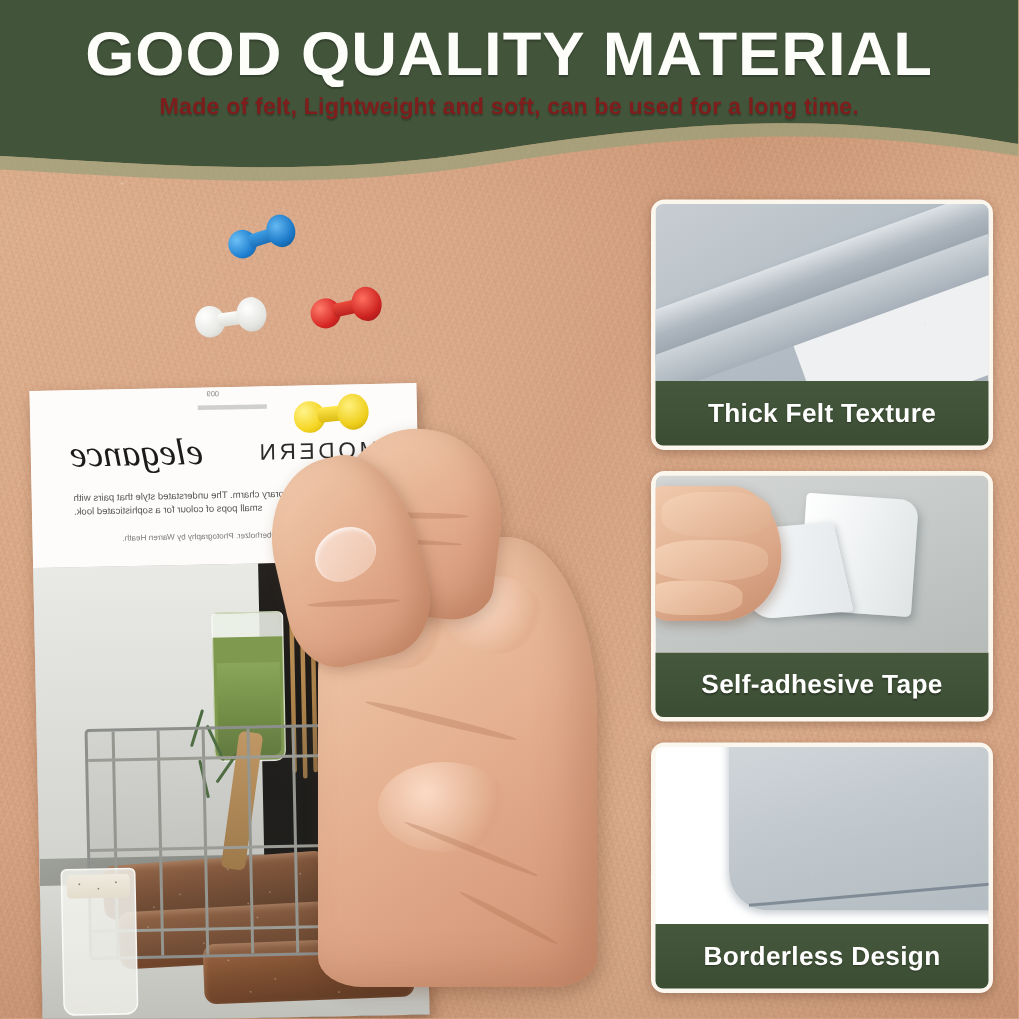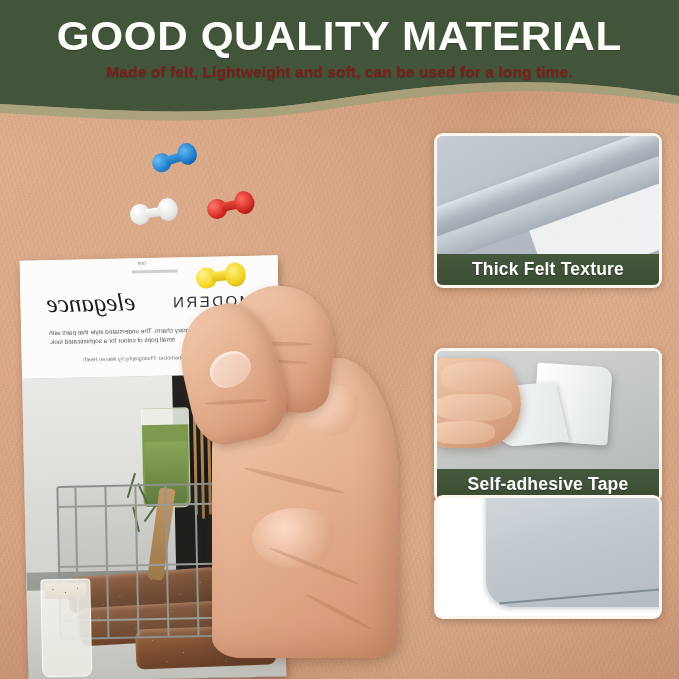--- a/index.html
+++ b/index.html
@@ -143,21 +143,21 @@
   .knuckle{position:absolute;border-radius:50%;
     background:radial-gradient(circle at 36% 34%, rgba(255,226,206,.85), rgba(214,156,122,.25) 70%, transparent 78%);}
   .crease{position:absolute;border-radius:50%;background:rgba(168,108,76,.30);}
 
   
   .card{position:absolute;left:434px;width:228px;
     background:#fbf7ef;border-radius:9px;
     box-shadow:0 2px 7px rgba(80,45,25,.34);
     overflow:hidden;padding:3px;box-sizing:border-box;}
   .card-img{position:relative;width:100%;height:118px;border-radius:5px 5px 0 0;overflow:hidden;}
-  .card-label{height:31px;border-radius:0 0 5px 5px;
+  .card-label{height:43px;border-radius:0 0 5px 5px;
     background:linear-gradient(180deg,#46583c,#3b4d33);
     display:flex;align-items:center;justify-content:center;}
   .card-label span{color:#fff;font-size:17.5px;font-weight:bold;letter-spacing:.2px;
     text-shadow:0 1px 1px rgba(0,0,0,.30);}
 
   
   .felt1{position:absolute;inset:0;background:linear-gradient(150deg,#c7cdd2,#b3bcc4 55%,#aab3bc);}
   .felt1 .fold{position:absolute;left:-18%;top:26%;width:136%;height:30px;
     transform:rotate(-20deg);
     background:linear-gradient(180deg,#dde2e6,#aeb7bf 55%,#9ba5ae);
@@ -334,21 +334,21 @@
         <div class="fold"></div>
         <div class="fold2"></div>
         <div class="noise"></div>
       </div>
     </div>
     <div class="card-label">
       <span>Thick Felt Texture</span>
     </div>
   </div>
 
-  <div class="card" style="top:314px;margin-top:34px;">
+  <div class="card" style="top:314px;">
     <div class="card-img">
       <div class="felt2">
         <div class="noise"></div>
         <div class="tape"></div>
         <div class="tape2"></div>
         <div class="hand2">
           <span class="fgr" style="left:14%;top:4%;width:78%;height:34%;"></span>
           <span class="fgr" style="left:6%;top:40%;width:84%;height:30%;"></span>
           <span class="fgr" style="left:2%;top:70%;width:70%;height:26%;"></span>
         </div>
@@ -361,15 +361,18 @@
 
   <div class="card" style="top:495px;">
     <div class="card-img">
       <div class="felt3">
         <div class="panel">
             <div class="noise"></div>
           </div>
         <div class="edge"></div>
       </div>
     </div>
+    <div class="card-label">
+      <span>Borderless Design</span>
+    </div>
   </div>
 
 </div>
 
 </body></html>

